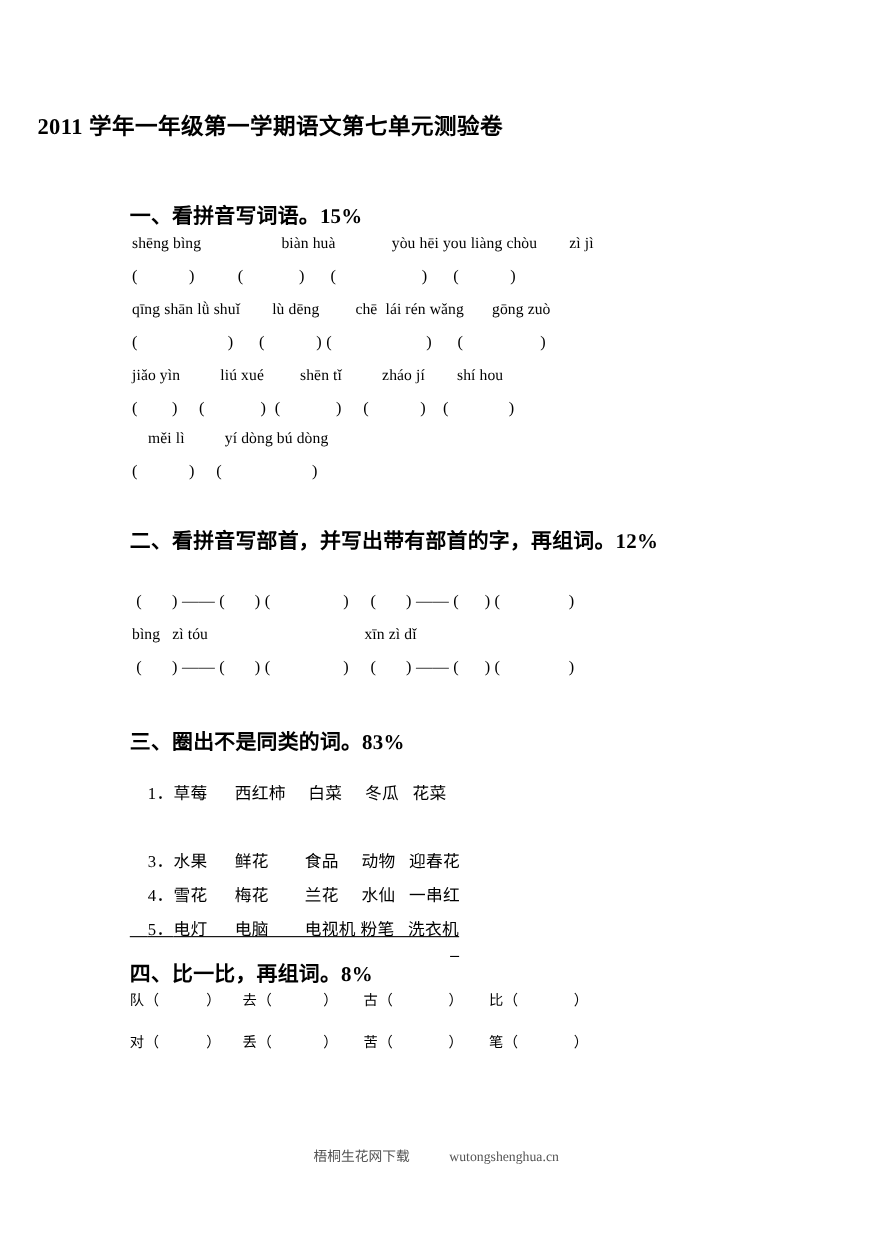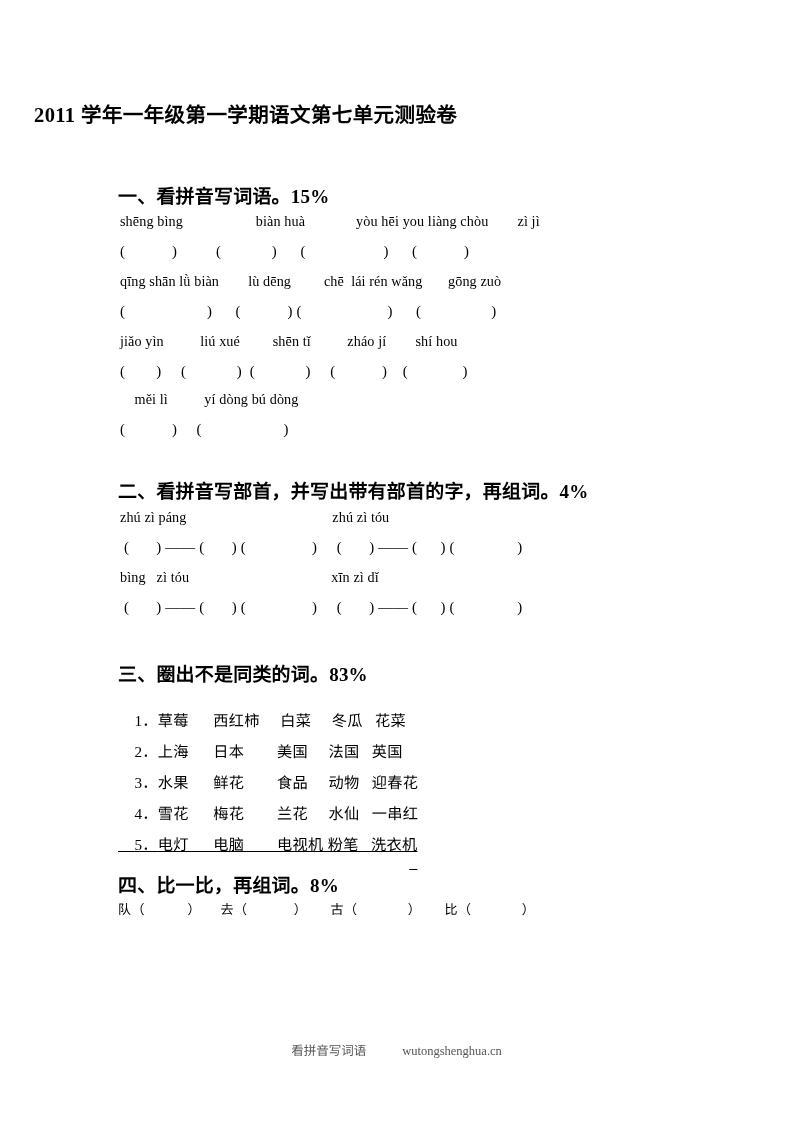--- a/index.html
+++ b/index.html
@@ -81,56 +81,53 @@
 
 <div class="page">
 
   <div class="doc-title">2011 学年一年级第一学期语文第七单元测验卷</div>
 
   <div class="abs sec-head" style="left:118px; top:181px;">一、看拼音写词语。15%</div>
 
   <div class="abs pinyin" style="left:120px; top:213px;">shēng bìng                    biàn huà              yòu hēi you liàng chòu        zì jì</div>
   <div class="abs brackets" style="left:120px; top:243px;">(            )          (             )      (                    )      (            )</div>
 
-  <div class="abs pinyin" style="left:120px; top:273px;">qīng shān lǜ biàn        lù dēng         chē  lái rén wǎng       gōng zuò</div>
+  <div class="abs pinyin" style="left:120px; top:273px;">qīng shān lǜ shuǐ        lù dēng         chē  lái rén wǎng       gōng zuò</div>
   <div class="abs brackets" style="left:120px; top:303px;">(                     )      (            ) (                      )      (                  )</div>
 
   <div class="abs pinyin" style="left:120px; top:333px;">jiǎo yìn          liú xué         shēn tǐ          zháo jí        shí hou</div>
   <div class="abs brackets" style="left:120px; top:363px;">(        )     (             )  (             )     (            )    (              )</div>
 
   <div class="abs pinyin" style="left:120px; top:391px;font-family:Liberation Serif, serif;">    měi lì          yí dòng bú dòng</div>
   <div class="abs brackets" style="left:120px; top:421px;">(            )     (                     )</div>
 
-  <div class="abs sec-head" style="left:118px; top:476px;">二、看拼音写部首，并写出带有部首的字，再组词。4%</div>
+  <div class="abs sec-head" style="left:118px; top:476px;">二、看拼音写部首，并写出带有部首的字，再组词。12%</div>
 
-  <div class="abs pinyin" style="left:120px; top:509px;">zhú zì páng                                        zhú zì tóu</div>
   <div class="abs brackets" style="left:120px; top:539px;"> (       ) —— (       ) (                 )     (       ) —— (      ) (                )</div>
 
   <div class="abs pinyin" style="left:120px; top:569px;">bìng   zì tóu                                       xīn zì dǐ</div>
   <div class="abs brackets" style="left:120px; top:599px;"> (       ) —— (       ) (                 )     (       ) —— (      ) (                )</div>
 
   <div class="abs sec-head" style="left:118px; top:659px;">三、圈出不是同类的词。83%</div>
 
   <div class="abs list-line" style="left:118px; top:690px;">
     <span>1．</span><span>草莓      西红柿     白菜     冬瓜   花菜</span>
-  </div>
-  <div class="abs list-line" style="left:118px; top:721px;">
-    <span>2．</span><span>上海      日本        美国     法国   英国</span>
   </div>
   <div class="abs list-line" style="left:118px; top:752px;">
     <span>3．</span><span>水果      鲜花        食品     动物   迎春花</span>
   </div>
   <div class="abs list-line" style="left:118px; top:783px;">
     <span>4．</span><span>雪花      梅花        兰花     水仙   一串红</span>
   </div>
   <div class="abs list-line" style="left:118px; top:814px;text-decoration:underline;">
     <span>5．</span><span>电灯      电脑        电视机 粉笔   洗衣机</span>
   </div>
 
   <div class="abs sec-head" style="left:118px; top:870px;">四、比一比，再组词。8%</div>
 
   <div class="abs cmp-line" style="left:118px; top:899px;">队（           ）     去（            ）      古（             ）      比（             ）</div>
+  <div class="abs cmp-line" style="left:118px; top:937px;">对（           ）     丢（            ）      苦（             ）      笔（             ）</div>
 
   <div class="footer">
-    <span>看拼音写词语</span><span class="fsp"></span><span>wutongshenghua.cn</span>
+    <span>梧桐生花网下载</span><span class="fsp"></span><span>wutongshenghua.cn</span>
   </div>
 
 </div>
 
 </body></html>

